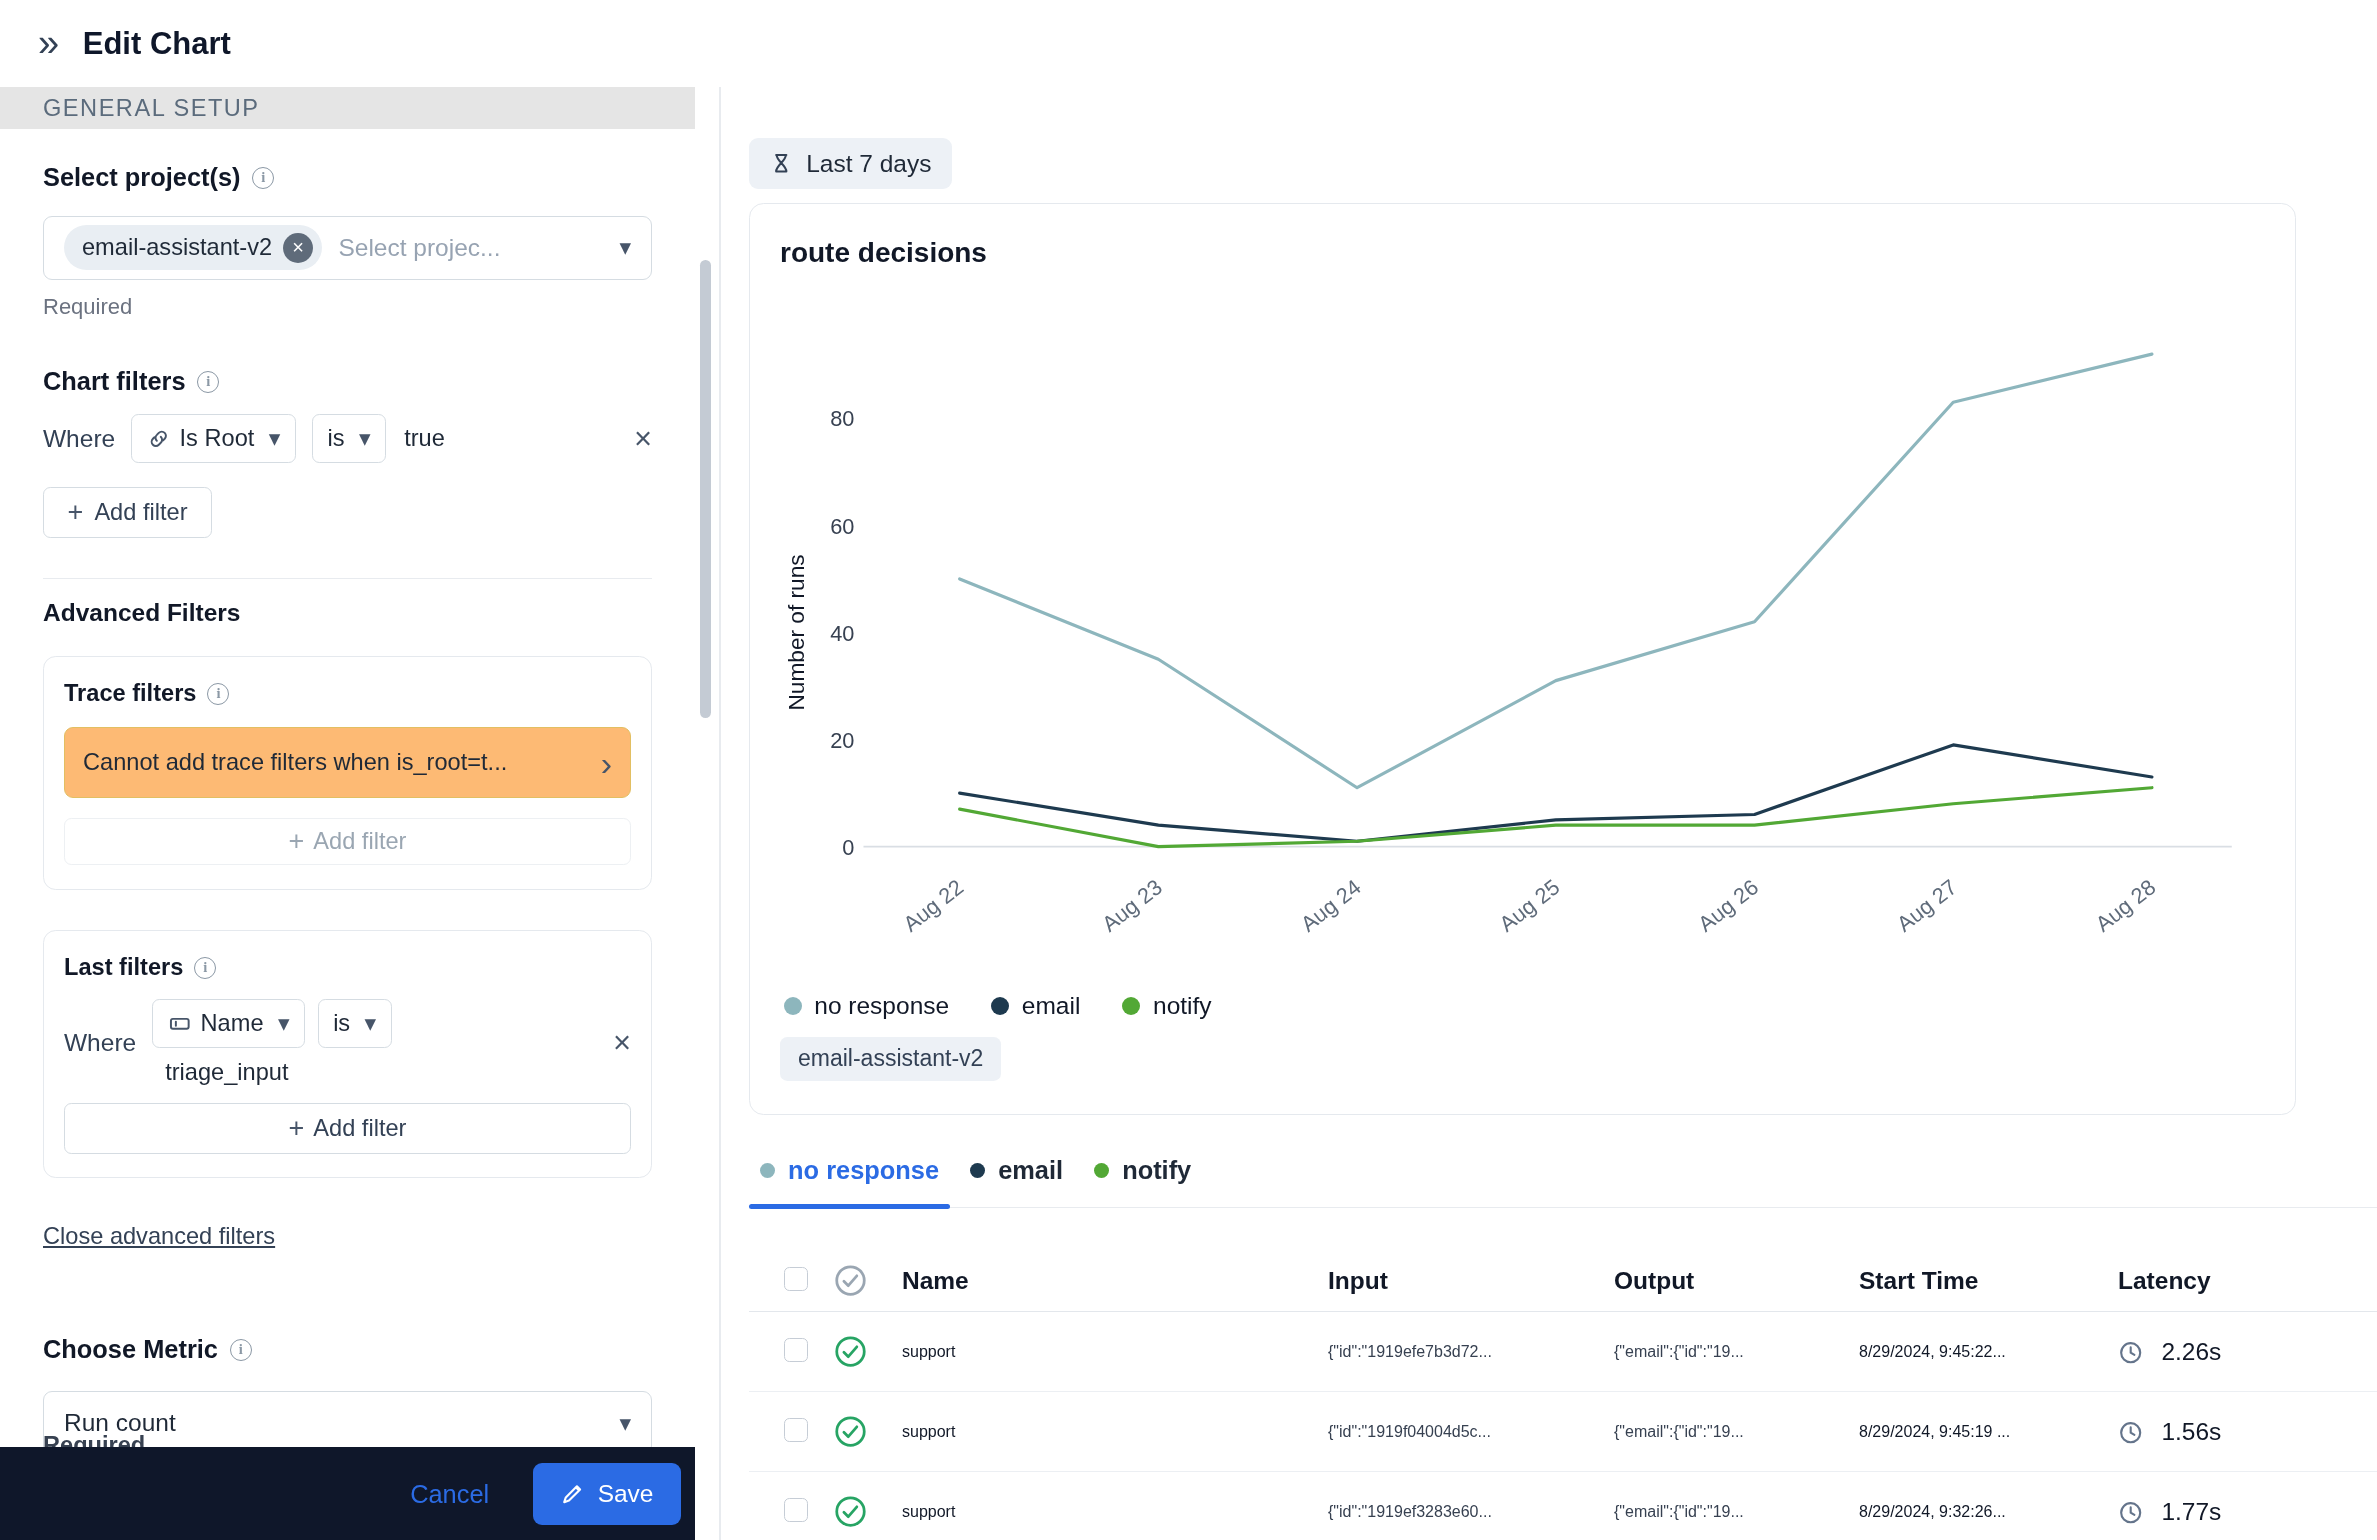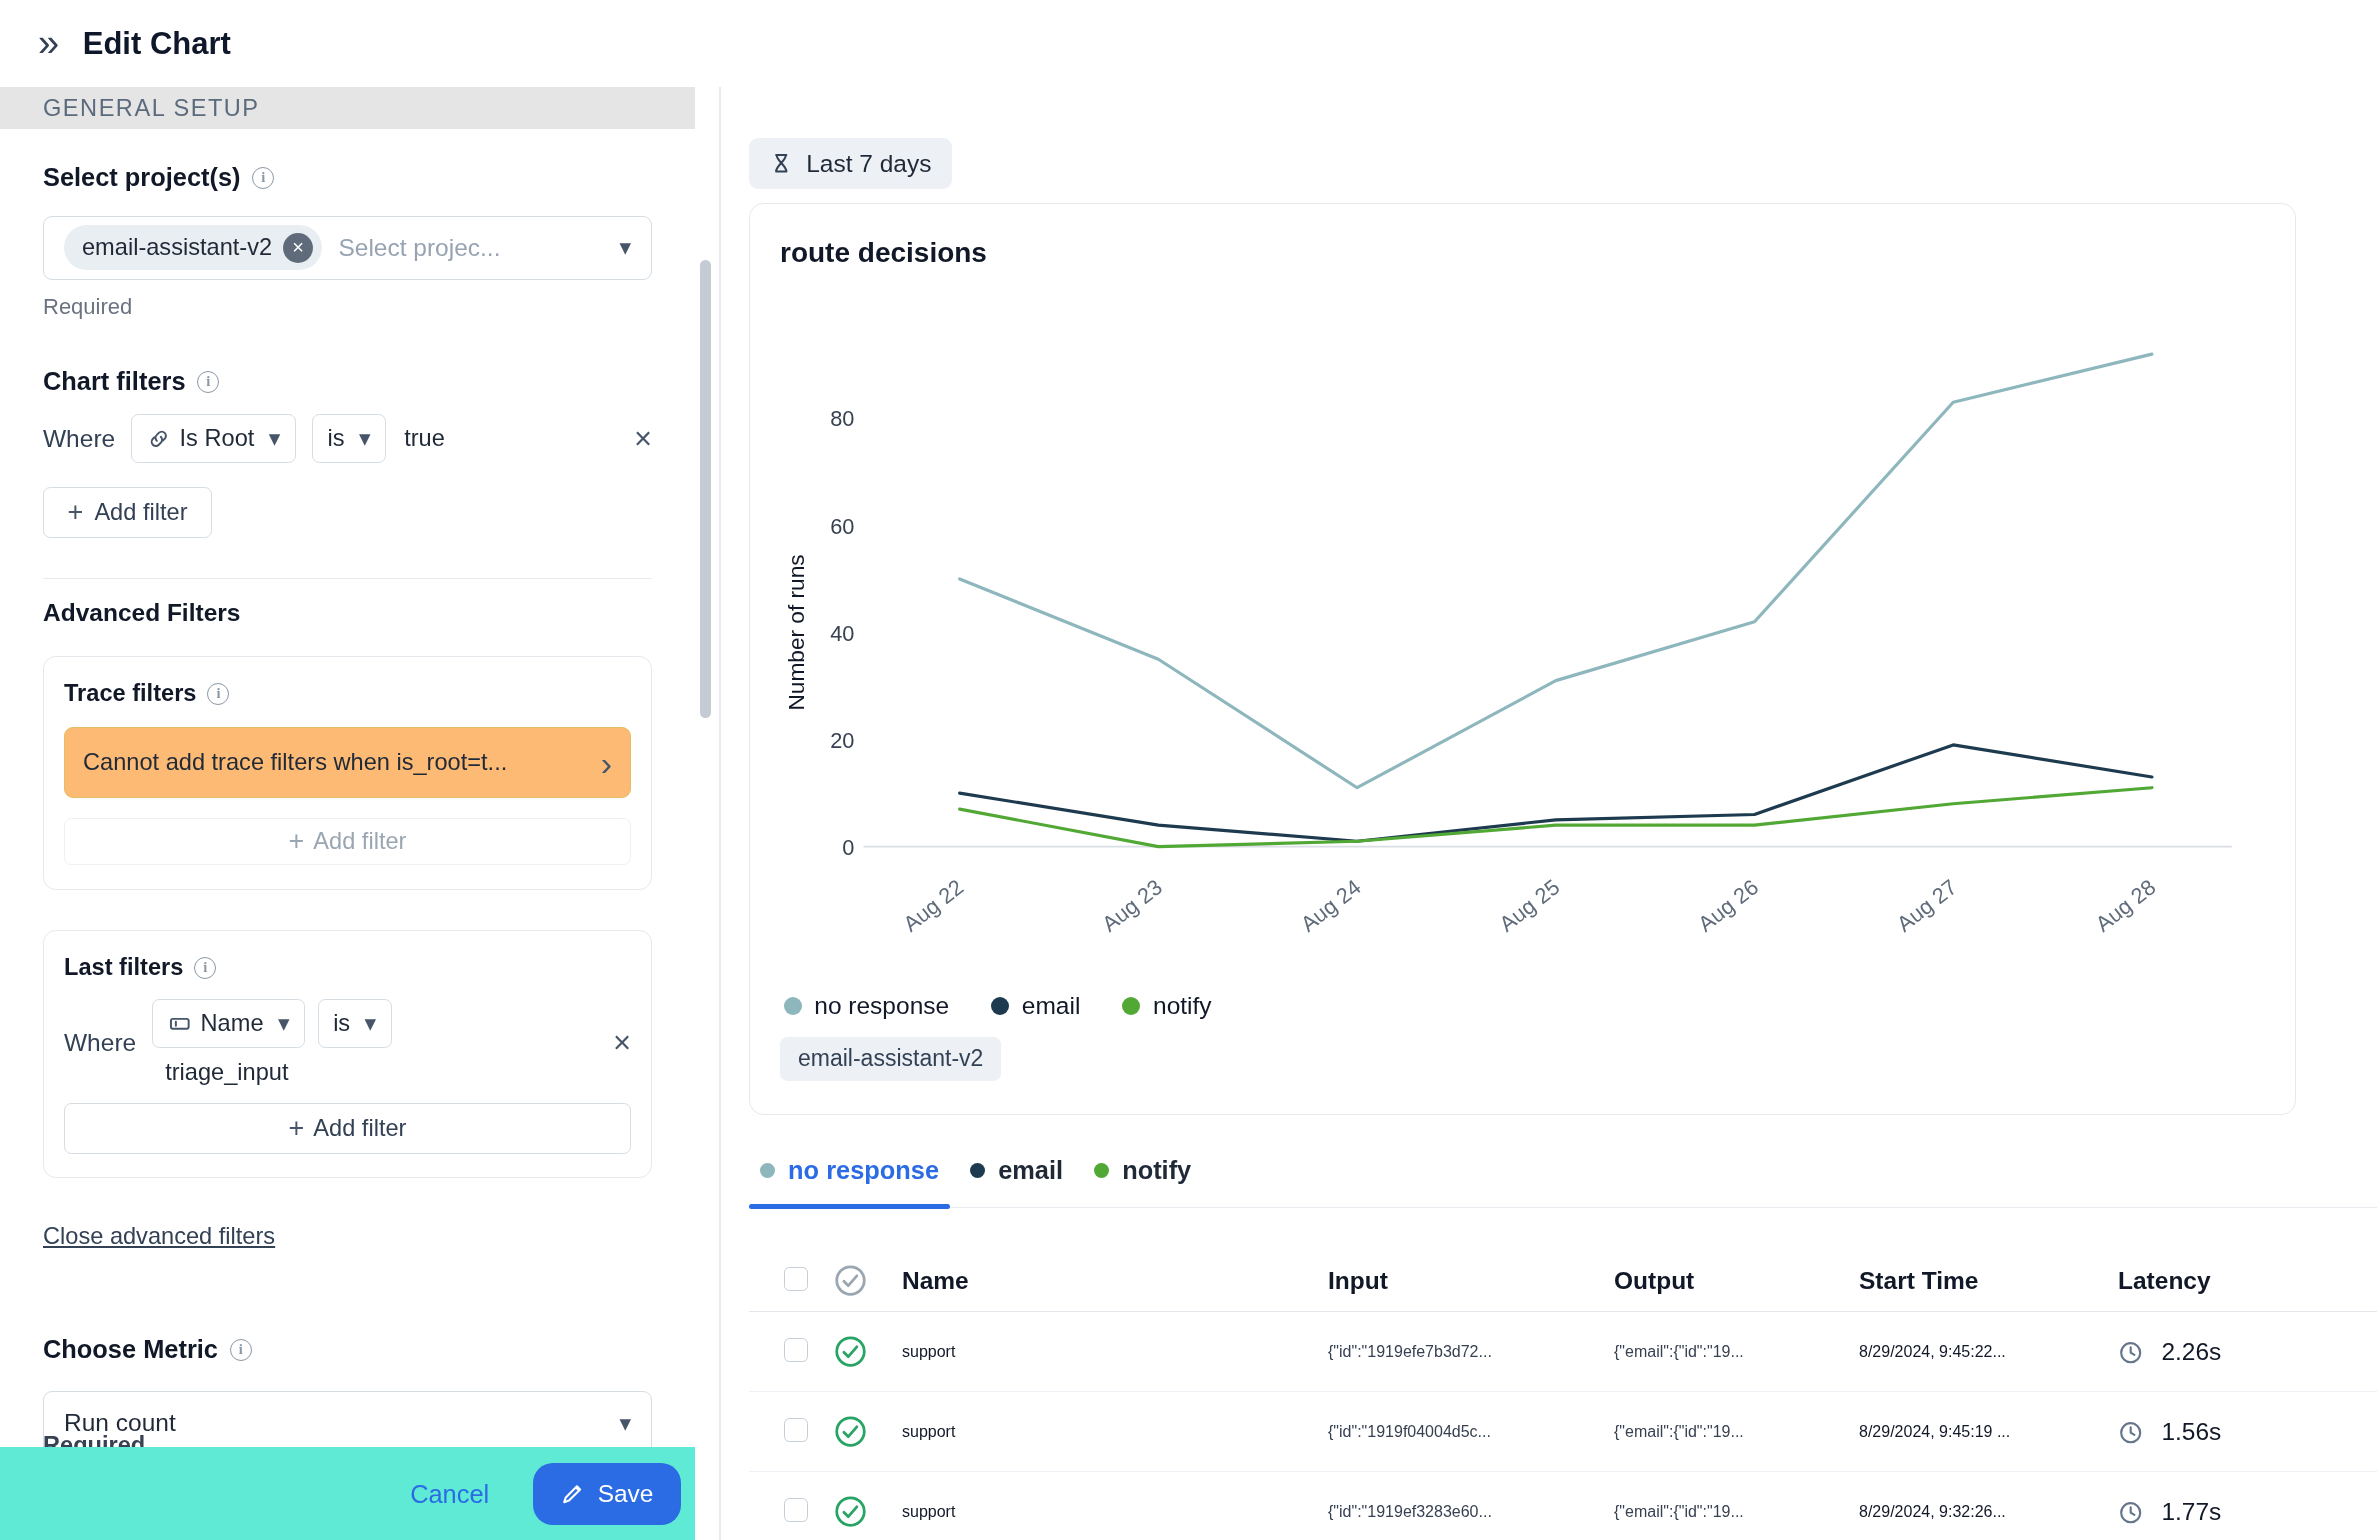--- a/index.html
+++ b/index.html
@@ -49,23 +49,23 @@
   .center-add{margin-top:16.3px;height:51px;border:1.8px solid #d5dce2;border-radius:7.3px;display:flex;align-items:center;justify-content:center;gap:9px;font-size:23.6px;color:#334155;cursor:pointer}
   .tf-row{margin-top:18px;display:flex;gap:16.3px}
   .tf-where{font-size:24.5px;color:#334155;align-self:center}
   .tf-col{display:flex;flex-direction:column;gap:11px}
   .tf-pills{display:flex;gap:12.7px}
   .tf-value{font-size:23.6px;color:#1f2937;margin-left:12.7px}
   .tf-x{align-self:center}
   .close-link{margin-top:45px;font-size:23.6px;color:#334155;text-decoration:underline;cursor:pointer;display:inline-block}
   .metric-gap{margin-top:85px}
   .clippedtxt{position:absolute;left:43px;top:1345px;font-size:23.6px;font-weight:600;color:#374151}
-  .footer{position:absolute;left:0;bottom:0;width:695px;height:94px;background:#5eead4;display:flex;align-items:center;justify-content:flex-end;gap:25.4px;padding-right:14.5px;z-index:6}
+  .footer{position:absolute;left:0;bottom:0;width:695px;height:94px;background:#0f172a;display:flex;align-items:center;justify-content:flex-end;gap:25.4px;padding-right:14.5px;z-index:6}
   .btn-cancel{color:#2b6be4;font-size:25.4px;font-weight:500;padding:11px 18px;cursor:pointer;border-radius:7.3px}
-  .btn-save{background:#2b6be4;color:#fff;font-size:24.5px;font-weight:500;height:62px;border-radius:20px;display:inline-flex;align-items:center;gap:12.7px;padding:0 27px;cursor:pointer;border:none}
+  .btn-save{background:#2b6be4;color:#fff;font-size:24.5px;font-weight:500;height:62px;border-radius:9px;display:inline-flex;align-items:center;gap:12.7px;padding:0 27px;cursor:pointer;border:none}
 
   
   .main{position:absolute;left:721px;top:87px;width:1657px;height:1454px;padding-left:28px}
   .time-chip{margin-top:51px;display:inline-flex;align-items:center;gap:12.7px;height:51px;background:#edf1f6;border-radius:9px;padding:0 20px;font-size:24.5px;font-weight:500;color:#1f2937;cursor:pointer}
   .chart-card{margin-top:13.6px;width:1547px;border:1.8px solid #e5e9ee;border-radius:14.5px;padding:33px 30px;background:#fff}
   .chart-title{font-size:28px;font-weight:700;color:#111827;margin-bottom:23.6px}
   .legend{display:flex;gap:42px;align-items:center;margin-top:7.3px;padding-left:3.6px}
   .legend-item{display:flex;align-items:center;gap:12.7px;font-size:24.5px;font-weight:500;color:#111827}
   .ldot{width:18px;height:18px;border-radius:50%;flex:0 0 auto}
   .proj-chip{margin-top:16.3px;display:inline-flex;align-items:center;height:44px;background:#edf1f6;border-radius:7.3px;padding:0 18px;font-size:23px;color:#334155}

